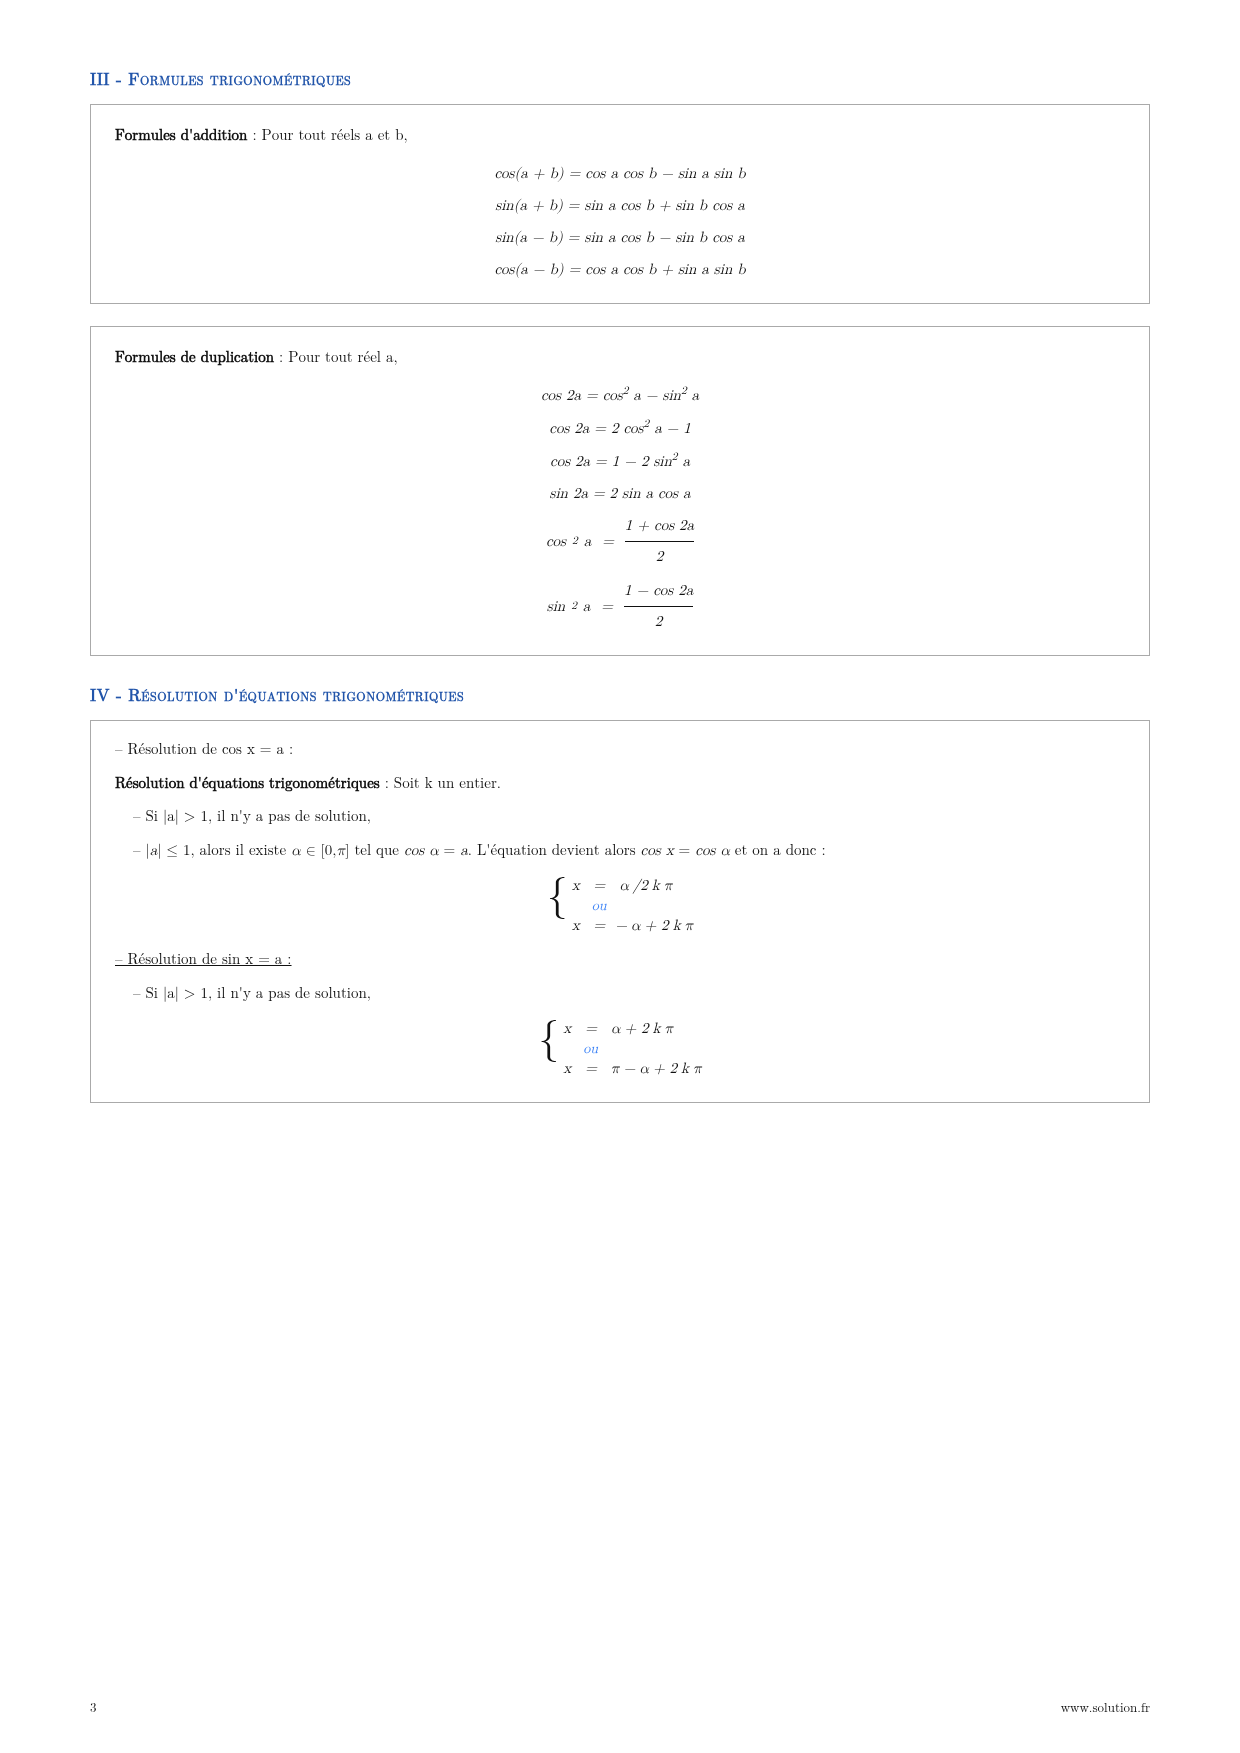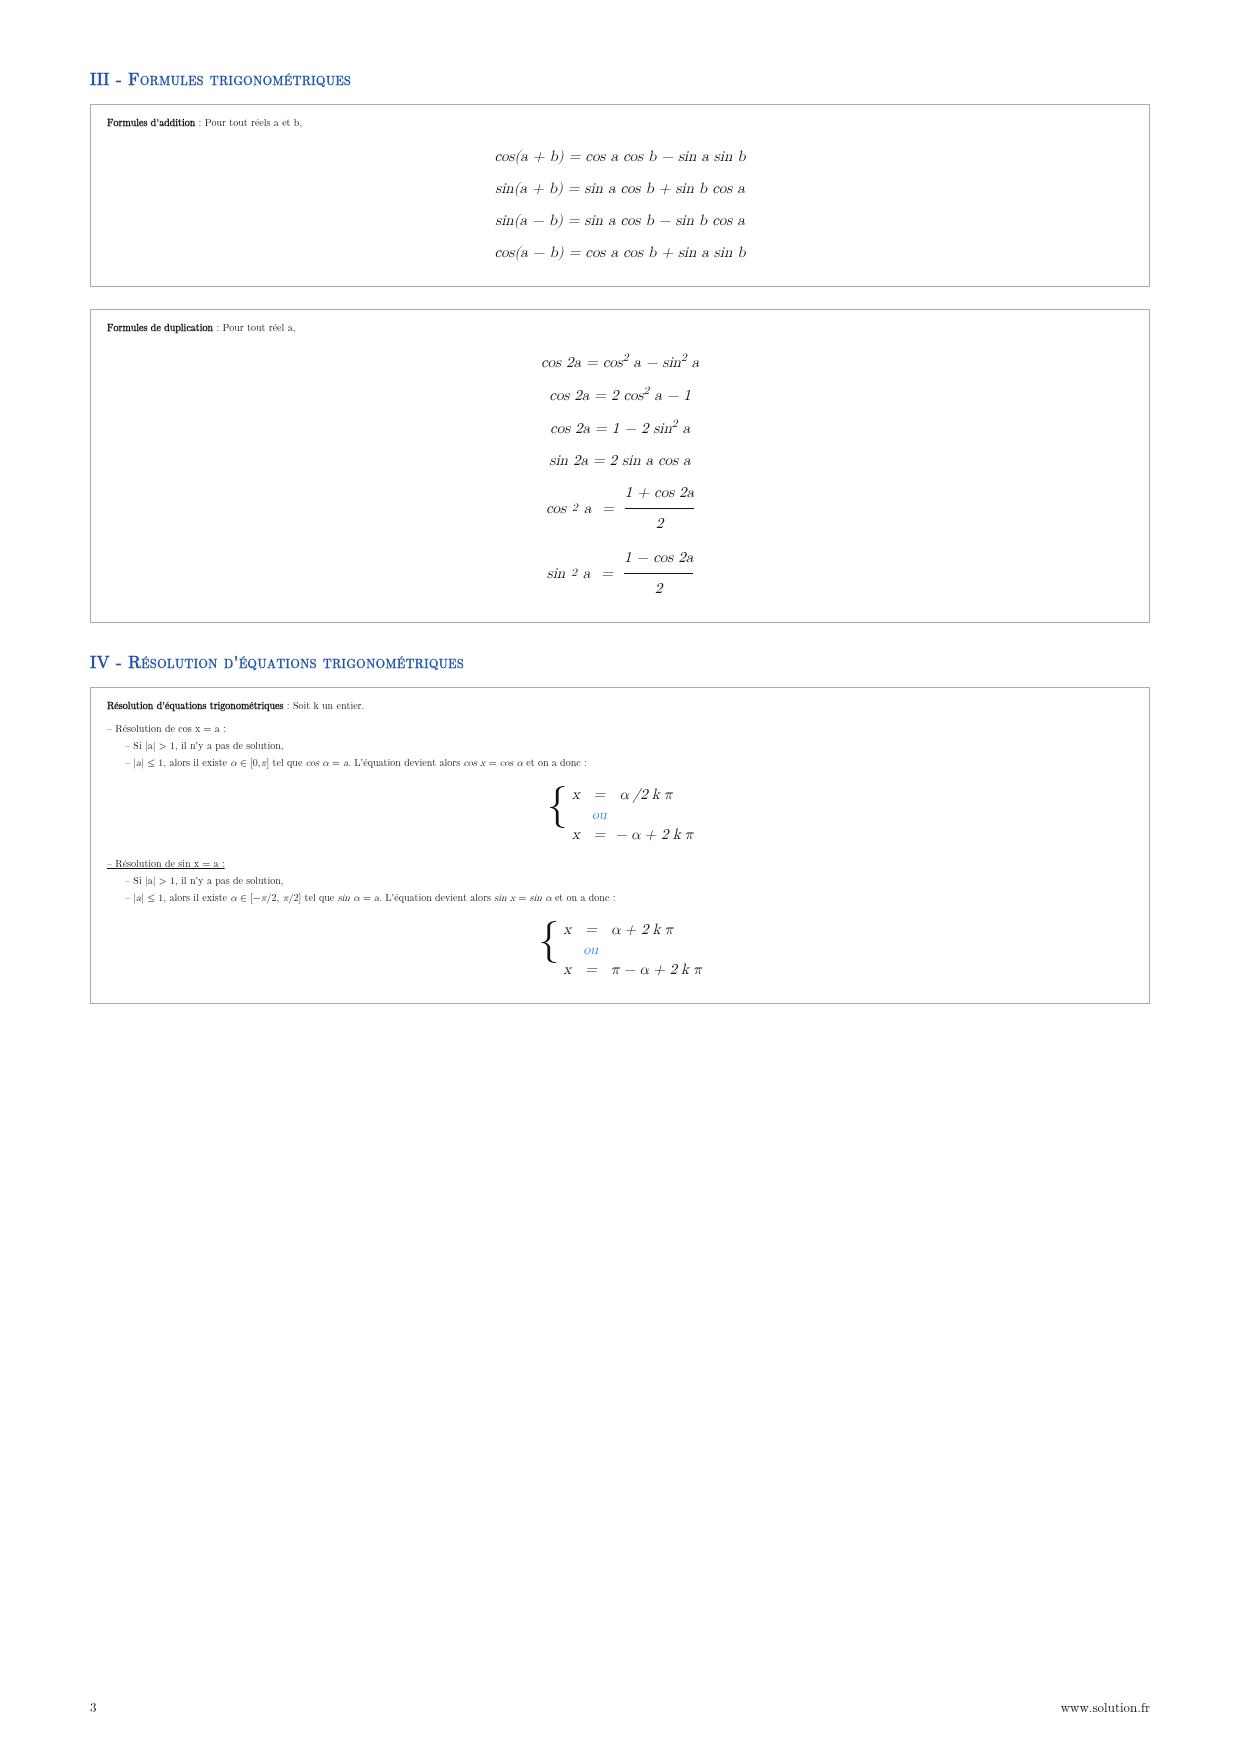--- a/index.html
+++ b/index.html
@@ -91,23 +91,23 @@
       line-height: 1.3;
     }
 
     .system-center {
       display: flex;
       justify-content: center;
       margin: 12px 0 8px 0;
     }
 
     .text-block {
-      font-size: 10px;
+      font-size: 15px;
       line-height: 1.7;
-      margin: 0;
+      margin: 8px;
     }
 
     .indent1 { padding-left: 18px; }
 
     .footer {
       position: absolute;
       bottom: 36px;
       left: 0;
       right: 0;
       display: flex;
@@ -181,26 +181,26 @@
         <span class="bar"></span>
         <span class="den">2</span>
       </span>
     </span>
   </div>
 </div>
 
 <div class="section-title section-gap">IV - Résolution d'équations trigonométriques</div>
 
 <div class="box">
+  <div class="text-block" style="margin-top:6px;">
+    <span>– Résolution de cos x = a :</span>
+  </div>
+
   <div class="text-block">
     <strong>Résolution d'équations trigonométriques</strong><span> : Soit k un entier.</span>
-  </div>
-
-  <div class="text-block" style="margin-top:6px;">
-    <span>– Résolution de cos x = a :</span>
   </div>
   <div class="text-block indent1">
     <span>– Si |a| &gt; 1, il n'y a pas de solution,</span>
   </div>
   <div class="text-block indent1" style="margin-bottom:4px;">
     – |<em>a</em>| ≤ 1, alors il existe <em>α</em> ∈ [0,<em>π</em>] tel que <em>cos α</em> = <em>a</em>. L'équation devient alors <em>cos x</em> = <em>cos α</em> et on a donc :
   </div>
 
   <div class="system-center">
     <span class="system-brace">{</span>
@@ -214,23 +214,20 @@
       </span>
     </span>
   </div>
 
   <div class="text-block" style="margin-top:10px;text-decoration:underline;">
     <span>– Résolution de sin x = a :</span>
   </div>
   <div class="text-block indent1">
     <span>– Si |a| &gt; 1, il n'y a pas de solution,</span>
   </div>
-  <div class="text-block indent1" style="margin-bottom:4px;">
-    – |<em>a</em>| ≤ 1, alors il existe <em>α</em> ∈ [−<em>π</em>/2, <em>π</em>/2] tel que <em>sin α</em> = <em>a</em>. L'équation devient alors <em>sin x</em> = <em>sin α</em> et on a donc :
-  </div>
 
   <div class="system-center">
     <span class="system-brace">{</span>
     <span class="system-lines">
       <span class="sline">
         <em>x</em>&nbsp;&nbsp;=&nbsp;&nbsp;<em>α</em> + 2<em>k</em><em>π</em>
       </span>
       <span class="sline-ou">ou</span>
       <span class="sline">
         <em>x</em>&nbsp;&nbsp;=&nbsp;&nbsp;<em>π</em> − <em>α</em> + 2<em>k</em><em>π</em>

